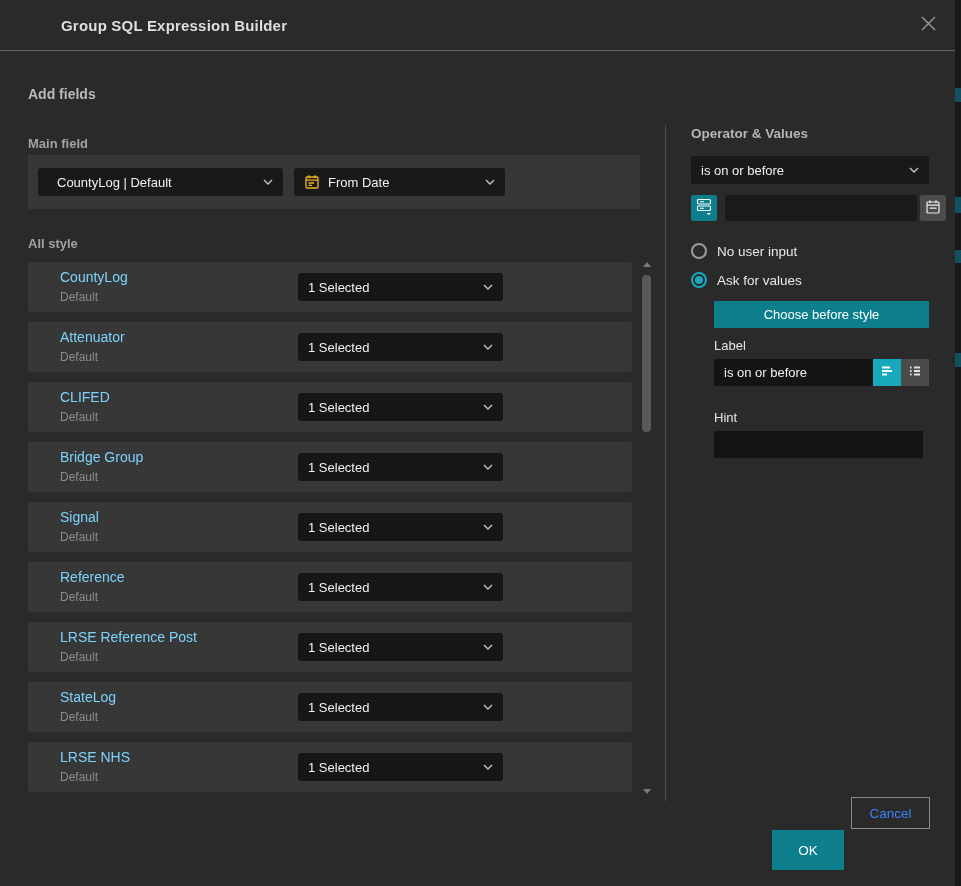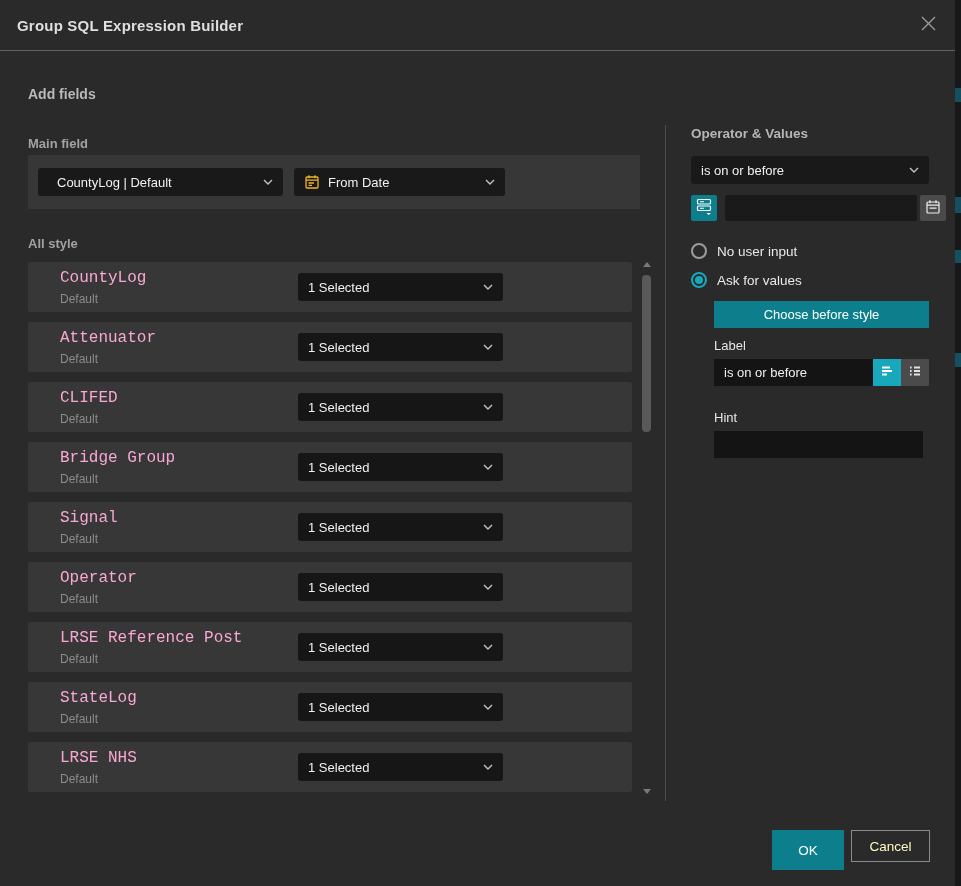--- a/index.html
+++ b/index.html
@@ -9,21 +9,21 @@
 
   
   .bg-strip { position:absolute; right:0; top:0; width:6px; height:886px; background:#161819; }
   .bg-strip .patch { position:absolute; left:0; width:6px; background:#14505f; }
 
   .dialog { position:absolute; left:0; top:0; width:955px; height:886px; background:#2a2a2a; }
 
   
   .hdr { position:absolute; top:0; left:0; width:100%; height:51px; border-bottom:1px solid #626262;
          display:flex; align-items:center; justify-content:space-between; padding:0 17px; }
-  .hdr-title { font-size:15px; font-weight:bold; color:#dfdfdf; letter-spacing:.2px; }
+  .hdr-title { font-size:15px; font-weight:bold; color:#dfdfdf; letter-spacing:.2px;margin-left:44px; }
   .close-btn { width:20px; height:20px; display:flex; align-items:center; justify-content:center; cursor:pointer; }
 
   .section-heading { position:absolute; left:28px; font-size:14px; font-weight:bold; color:#b9b9b9; }
   .sub-label { font-size:13px; font-weight:bold; color:#a2a2a2; }
 
   
   .dd { background:#191919; border-radius:3px; height:28px; display:flex; align-items:center;
         padding:0 10px; color:#f1f1f1; font-size:13px; cursor:pointer; }
   .dd .dd-text { flex:1; white-space:nowrap; overflow:hidden; }
   .dd svg.chev { flex:none; margin-left:6px; }
@@ -32,21 +32,21 @@
   .main-panel { position:absolute; left:28px; top:155px; width:612px; height:54px; background:#373737;
                 display:flex; align-items:center; padding:0 10px; gap:11px; }
   .dd-layer { width:245px;padding-left:19px; }
   .dd-field { width:211px; }
   .dd-field .cal { margin-right:8px; display:flex; }
 
   
   .rows { position:absolute; left:28px; top:262px; width:604px; }
   .frow { position:relative; height:50px; margin-bottom:10px; background:#373737; border-radius:2px; }
   .frow .ftxt { position:absolute; left:32px; top:7px; }
-  .fname { font-size:16px; color:#f9a8d4;font-family:Liberation Mono, monospace; }
+  .fname { font-size:14px; color:#7dd3fc; }
   .ftype { font-size:12px; color:#8b8b8b; margin-top:5px; }
   .frow .dd-sel { position:absolute; left:270px; top:11px; width:205px; background:#161616; }
 
   
   .sb-arrow { position:absolute; left:642px; width:9px; height:6px; display:flex; justify-content:center; cursor:pointer; }
   .sb-thumb { position:absolute; left:642px; top:275px; width:9px; height:157px; background:#595959; border-radius:4px; cursor:pointer; }
 
   .divider { position:absolute; left:665px; top:125px; width:1px; height:676px; background:#4e4e4e; }
 
   
@@ -79,22 +79,22 @@
   .style-toggle { width:28px; height:27px; border:none; display:flex; align-items:center; justify-content:center; cursor:pointer; }
   .tg-on { background:#17a8bc; }
   .tg-off { background:#4b4b4b; }
   .hint-cap { margin-top:24px; }
   .hint-input { margin-top:6px; width:209px; height:27px; background:#141414; border:none; color:#f0f0f0;
                 font-size:13px; padding:0 10px; font-family:inherit; display:block; }
 
   
   .ok-btn { position:absolute; left:772px; top:830px; width:72px; height:40px; background:#0d7f8c; color:#fff;
             border:none; font-size:13.5px; font-family:inherit; cursor:pointer; }
-  .cancel-btn { position:absolute; left:851px; top:830px; width:79px; height:32px; background:transparent;
-                color:#fef9c3; border:1px solid #8a8a8a; font-size:13.5px; font-family:inherit; cursor:pointer; }
+  .cancel-btn { position:absolute; left:851px; top:797px; width:79px; height:32px; background:transparent;
+                color:#3b82f6; border:1px solid #8a8a8a; font-size:13.5px; font-family:inherit; cursor:pointer; }
 
   .tri-up { width:0; height:0; border-left:4px solid transparent; border-right:4px solid transparent; border-bottom:5px solid #7a7a7a; }
   .tri-down { width:0; height:0; border-left:4px solid transparent; border-right:4px solid transparent; border-top:5px solid #7a7a7a; }
 </style>
 </head>
 <body>
 
 <div class="screen">
 
   <div class="bg-strip">
@@ -205,21 +205,21 @@
         <div class="dd dd-sel">
           <span class="dd-text">1 Selected</span>
           <svg class="chev" width="10" height="6" viewBox="0 0 10 6">
               <path d="M1 1 L5 5 L9 1" fill="none" stroke="#c2c2c2" stroke-width="1.4"></path>
             </svg>
         </div>
       </div>
 
       <div class="frow">
         <div class="ftxt">
-            <div class="fname">Operator</div>
+            <div class="fname">Reference</div>
         <div class="ftype">Default</div>
           </div>
         <div class="dd dd-sel">
           <span class="dd-text">1 Selected</span>
           <svg class="chev" width="10" height="6" viewBox="0 0 10 6">
               <path d="M1 1 L5 5 L9 1" fill="none" stroke="#c2c2c2" stroke-width="1.4"></path>
             </svg>
         </div>
       </div>
 

